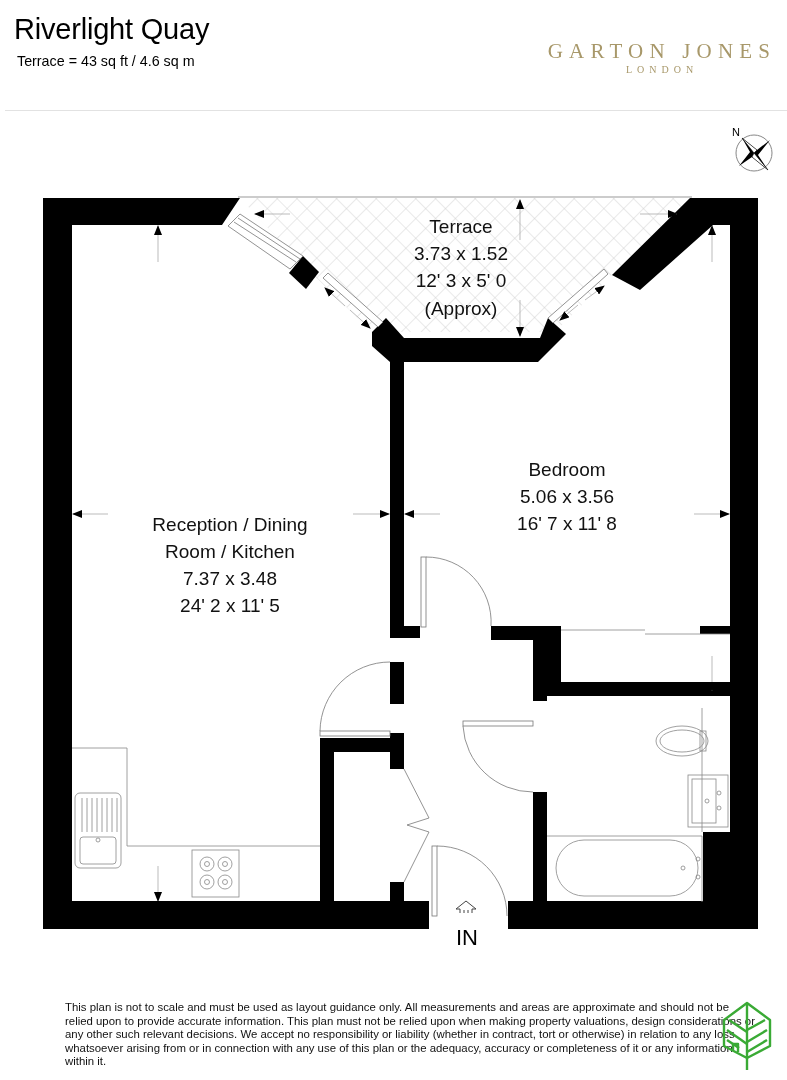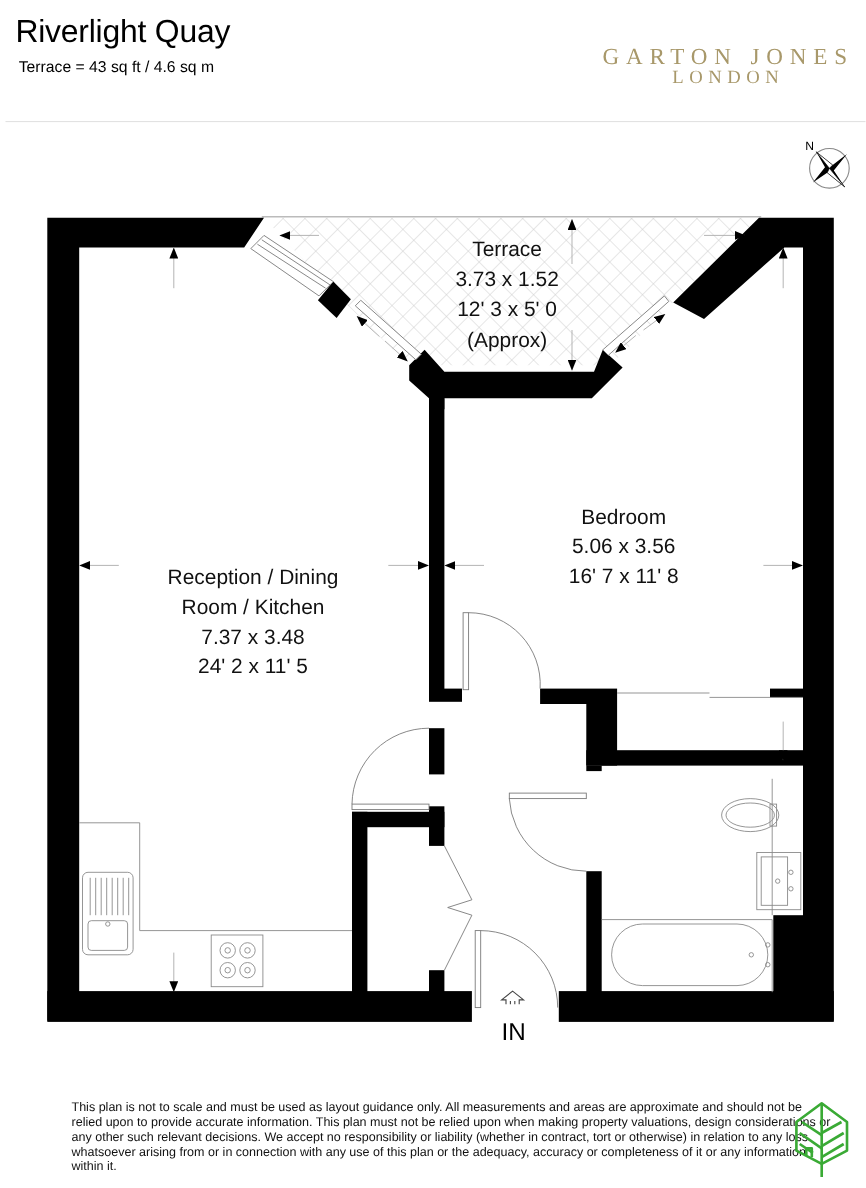--- a/index.html
+++ b/index.html
@@ -1,21 +1,21 @@
 <!DOCTYPE html>
 <html><head>
   <meta charset="utf-8">
   <style>
     html, body { margin: 0; padding: 0; background: #ffffff; }
     body { width: 787px; height: 1080px; position: relative; overflow: hidden; font-family: "Liberation Sans", sans-serif; color: #000; }
     .title { position: absolute; left: 14px; top: 13px; font-size: 29px; font-weight: normal; letter-spacing: -0.2px; }
     .area { position: absolute; left: 17px; top: 52px; font-size: 14.3px; line-height: 18px; }
     .brand { position: absolute; left: 546px; top: 40px; width: 232px; text-align: center; font-family: "Liberation Serif", serif; color: #a8986a; }
     .brand .name { font-size: 21px; letter-spacing: 6.2px; line-height: 22px; white-space: nowrap; }
-    .brand .city { font-size: 17px; letter-spacing: 5px; line-height: 14px; margin-top: 1px; }
+    .brand .city { font-size: 10px; letter-spacing: 5px; line-height: 14px; margin-top: 1px; }
     .divider { position: absolute; left: 5px; right: 0; top: 110px; height: 1px; background: #e2e2e2; }
     .plan { position: absolute; left: 0; top: 0; }
     .room-label { font-family: "Liberation Sans", sans-serif; font-size: 19px; fill: #111; text-anchor: middle; }
     .in-label { font-family: "Liberation Sans", sans-serif; font-size: 22px; fill: #000; text-anchor: middle; }
     .compass-n { font-family: "Liberation Sans", sans-serif; font-size: 11px; fill: #000; }
     .disclaimer { position: absolute; left: 17px; top: 1001px; width: 690px; font-size: 11.4px; line-height: 13.6px; color: #111; margin-left: 48px; }
     .leaf { position: absolute; left: 719px; top: 1000px; }
   </style>
 </head>
 <body>

